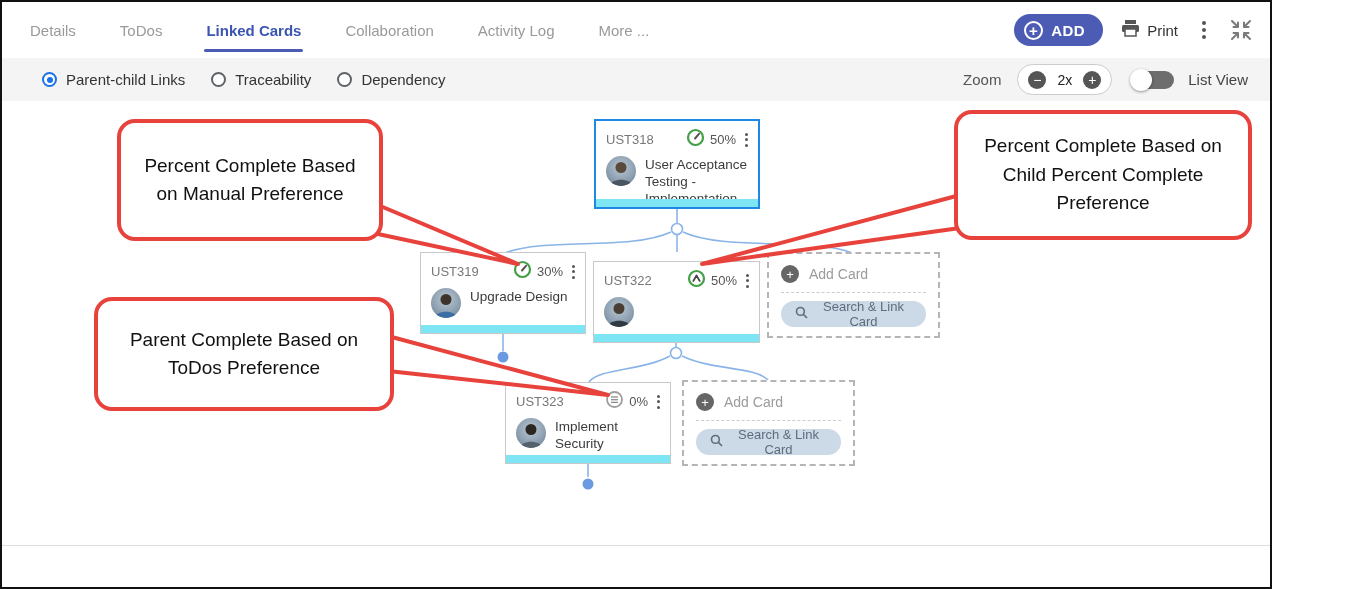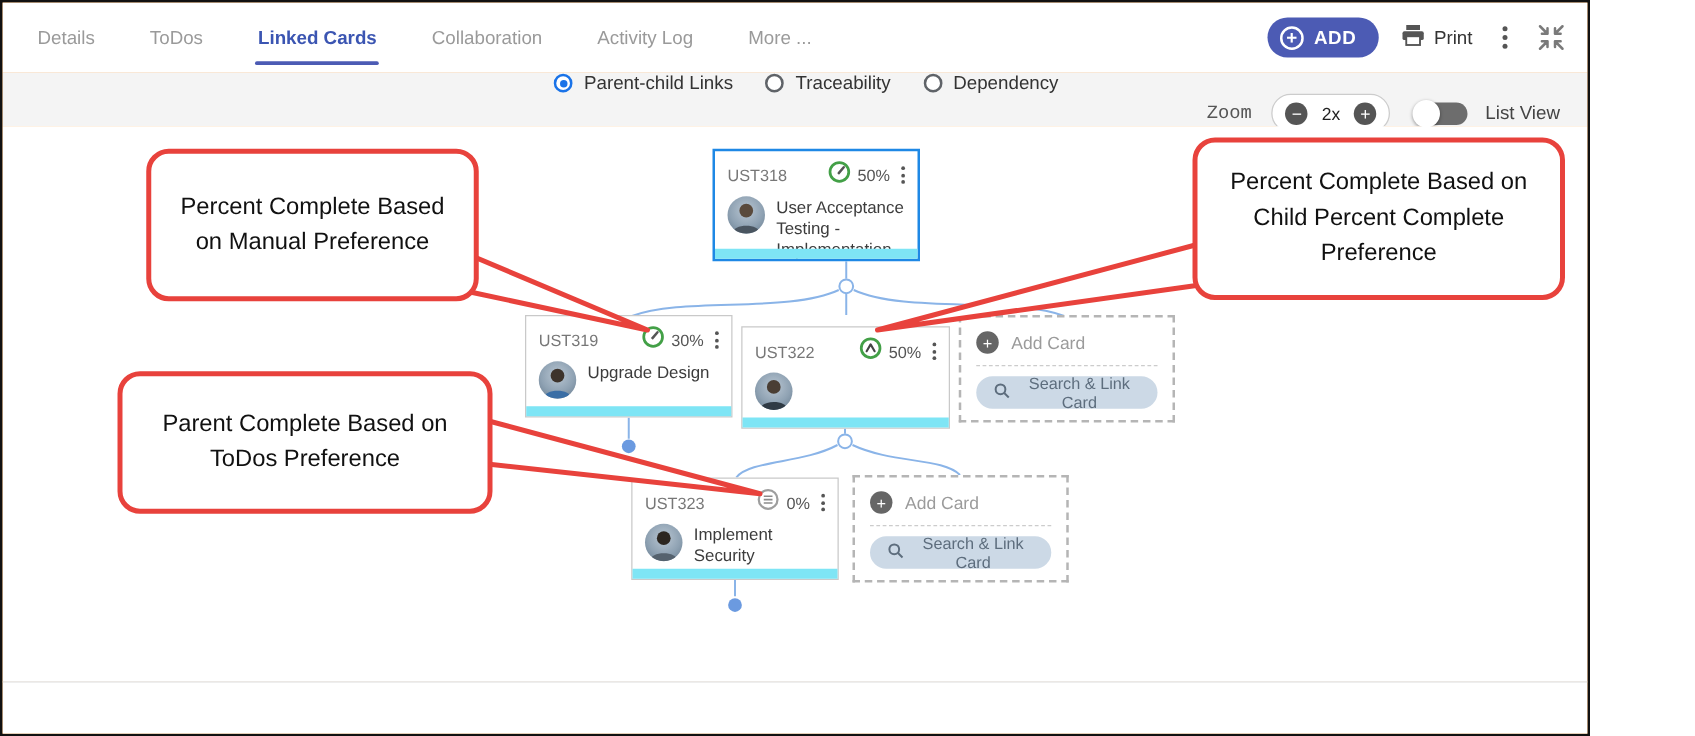--- a/index.html
+++ b/index.html
@@ -16,28 +16,28 @@
   .tabbar-right { margin-left:auto; display:flex; align-items:center; gap:18px; }
   .add-btn { background:#4c5bb4; color:#fff; border:none; border-radius:17px; height:32px; padding:0 18px 0 10px; display:flex; align-items:center; gap:8px; font-size:15px; font-weight:bold; letter-spacing:0.5px; cursor:pointer; }
   .add-plus { width:19px; height:19px; border:2px solid #fff; border-radius:50%; display:flex; align-items:center; justify-content:center; color:#fff; font-size:15px; font-weight:bold; line-height:1; }
   .print-wrap { display:flex; align-items:center; gap:7px; cursor:pointer; }
   .print-label { font-size:15px; color:#333; }
   .kebab { display:flex; flex-direction:column; gap:3px; padding:4px 6px; cursor:pointer; }
   .kebab i { width:4px; height:4px; border-radius:50%; background:#555; }
   .collapse-icon { cursor:pointer; display:flex; }
 
   
-  .filterbar { height:43px; background:#f4f4f4; display:flex; align-items:center; padding:0 22px 0 40px; flex-shrink:0;flex-direction:column; }
+  .filterbar { height:43px; background:#f4f4f4; display:flex; align-items:center; padding:0 22px 0 40px; flex-shrink:0; }
   .radio-group { display:flex; align-items:center; gap:26px; }
   .radio-item { display:flex; align-items:center; gap:9px; cursor:pointer; font-size:15px; color:#333; }
   .radio { width:15px; height:15px; border-radius:50%; border:2px solid #5f6368; background:#fff; position:relative; flex-shrink:0; }
   .radio.on { border-color:#1a73e8; }
   .radio.on::after { content:""; position:absolute; left:2.5px; top:2.5px; width:6px; height:6px; border-radius:50%; background:#1a73e8; }
   .filter-right { margin-left:auto; display:flex; align-items:center; gap:14px; }
-  .zoom-label { font-size:15px; color:#555; margin-right:2px;font-family:Liberation Mono, monospace; }
+  .zoom-label { font-size:15px; color:#555; margin-right:2px; }
   .zoom-pill { background:#fff; border:1px solid #ccc; border-radius:17px; height:31px; display:flex; align-items:center; gap:11px; padding:0 10px; }
   .zoom-circle { width:18px; height:18px; border-radius:50%; background:#555; color:#fff; font-size:14px; display:flex; align-items:center; justify-content:center; cursor:pointer; line-height:1; }
   .zoom-level { font-size:14px; color:#222; }
   .toggle { width:42px; height:18px; background:#6d6d6d; border-radius:9px; position:relative; cursor:pointer; margin-left:6px; }
   .toggle .knob { position:absolute; left:-2px; top:-2px; width:22px; height:22px; background:#fff; border-radius:50%; box-shadow:0 1px 3px rgba(0,0,0,0.4); }
   .listview-label { font-size:15px; color:#444; }
 
   
   .canvas { position:relative; height:444px; background:#fff; flex-shrink:0; }
   .canvas svg.layer { position:absolute; left:0; top:0; pointer-events:none; }
@@ -159,21 +159,21 @@
         <circle cx="501" cy="256" r="5.5" fill="#6b9ae0" stroke="none"></circle>
         <path d="M674,233 L674,246"></path>
         <circle cx="674" cy="252" r="5.5" fill="#fff"></circle>
         <path d="M668,255 C640,270 598,267 587,281"></path>
         <path d="M680,255 C712,270 752,265 766,279"></path>
         <path d="M586,363 L586,376"></path>
         <circle cx="586" cy="383" r="5.5" fill="#6b9ae0" stroke="none"></circle>
       </g>
     </svg>
 
-    <div class="card selected" style="left:568px; top:18px;">
+    <div class="card selected" style="left:592px; top:18px;">
       <div class="card-head">
         <span class="card-id">UST318</span>
         <span>
           <svg width="19" height="19" viewBox="0 0 19 19">
               <circle cx="9.5" cy="9.5" r="7.5" fill="#fff" stroke="#43a047" stroke-width="2.2"></circle>
               <path d="M9,10.5 L13,5.8" stroke="#555" stroke-width="2" stroke-linecap="round"></path>
             </svg>
         </span>
         <span class="pct">50%</span>
         <span class="card-kebab">

